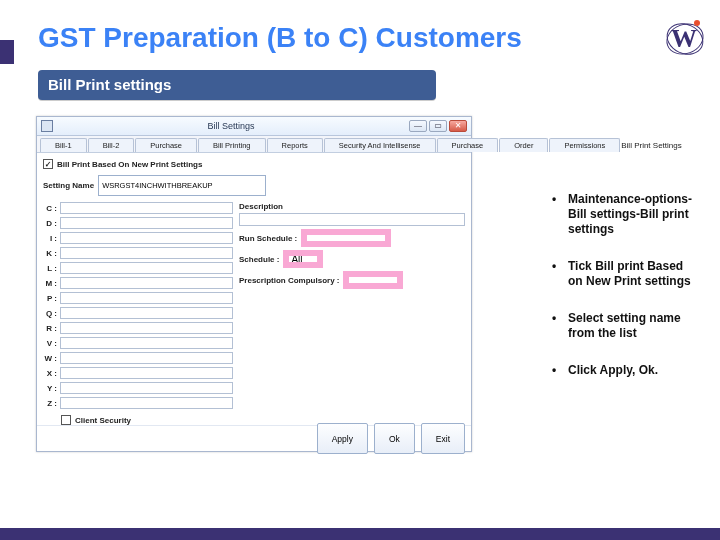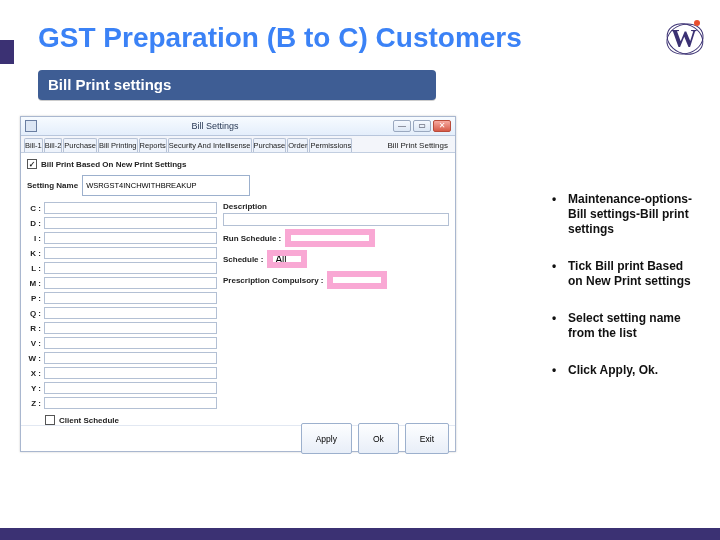--- a/index.html
+++ b/index.html
@@ -120,21 +120,21 @@
     position: absolute;
     left: 2px;
     top: 0;
     color: #111;
   }
 
   
   .app {
     position: absolute;
     top: 116px;
-    left: 20px;
+    left: 36px;
     width: 436px;
     height: 336px;
     border: 1px solid #a9b7cf;
     background: #fff;
     font-size: 8px;
     color: #222;
     display: flex;
     flex-direction: column;
     box-shadow: 0 0 2px rgba(0,0,0,0.2);
   }
@@ -180,21 +180,21 @@
     height: 18px;
     padding: 0 3px;
     gap: 1px;
     background: #f3f5fa;
     border-bottom: 1px solid #c2cee0;
     white-space: nowrap;
   }
   .tab {
     border: 1px solid #b6c2d6;
     border-bottom: none;
-    padding: 1px 0;
+    padding: 1px 14px;
     background: #eef3fb;
     font-size: 7.5px;
     border-radius: 2px 2px 0 0;
     height: 14px;
     line-height: 12px;
   }
   .tabstrip .extra {
     margin-left: auto;
     font-size: 8px;
     padding: 0 4px 2px 0;
@@ -444,21 +444,21 @@
             <span class="fl-lbl">Y :</span>
             <input style="">
           </div>
         <div class="fieldline">
             <span class="fl-lbl">Z :</span>
             <input style="">
           </div>
 
         <div class="client-row">
           <span class="chk"></span>
-          <span>Client Schedule</span>
+          <span>Client Security</span>
         </div>
       </div>
 
       <div class="colB">
         <div class="desc-lbl">Description</div>
         <div class="descbox"></div>
         <div class="kv">
           <span>Run Schedule :</span>
           <input style="width: 90px;" value="">
         </div>

